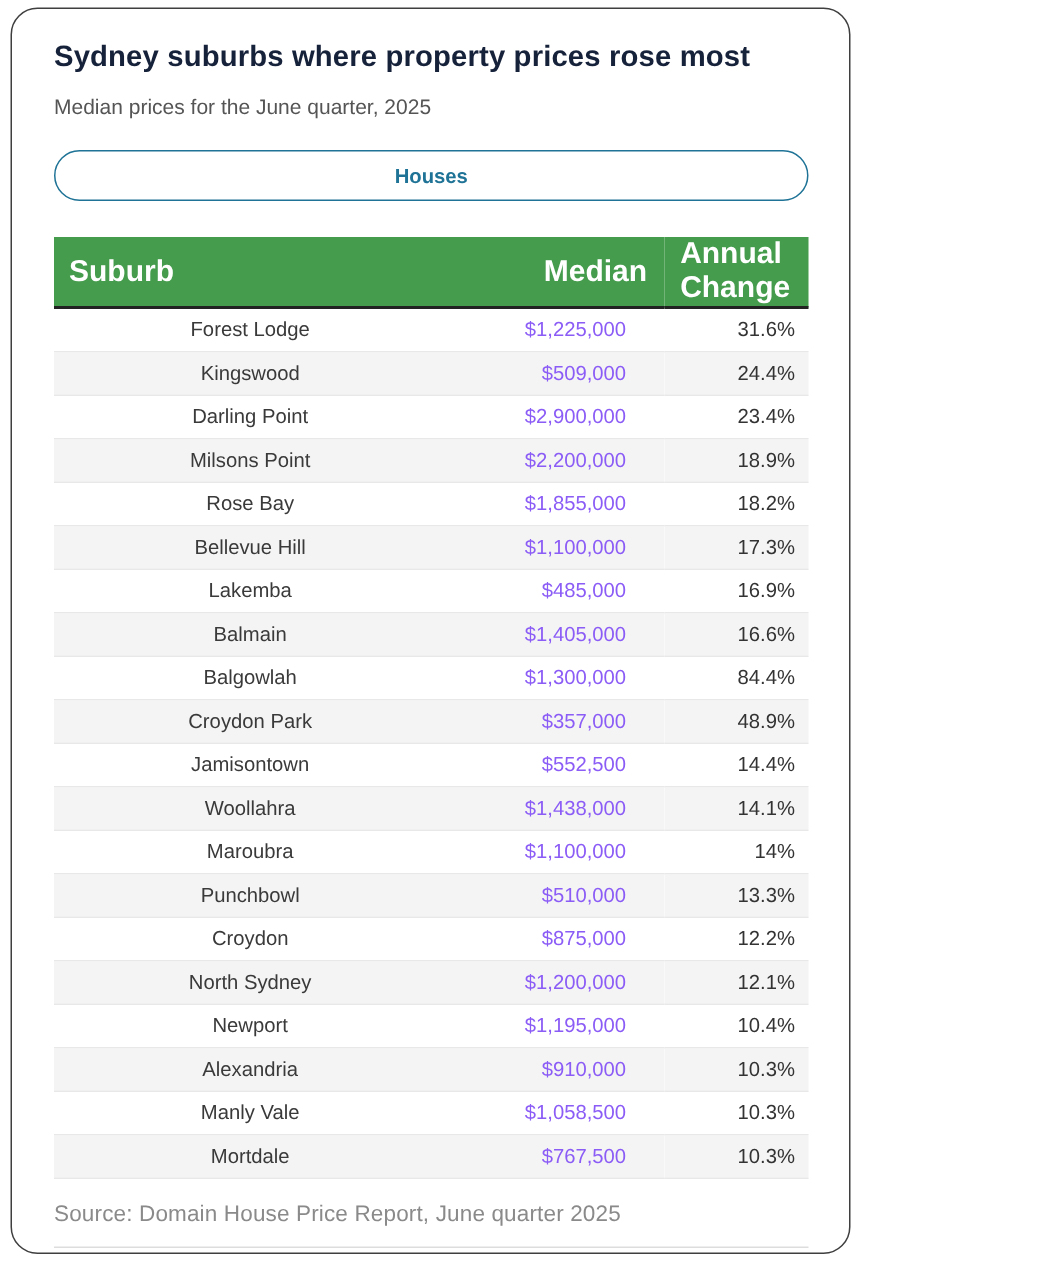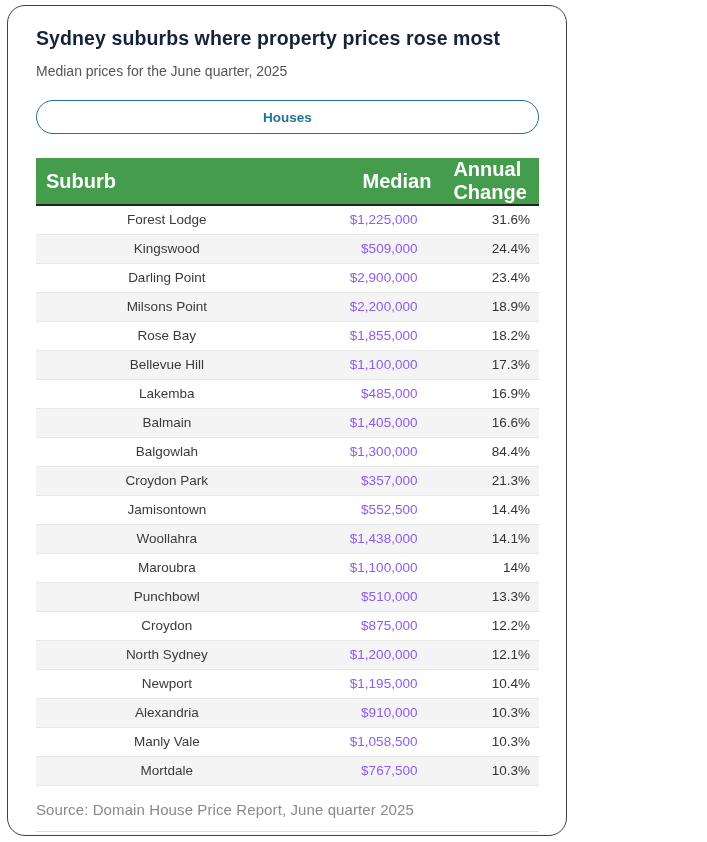--- a/index.html
+++ b/index.html
@@ -133,21 +133,21 @@
           <td>16.6%</td>
         </tr>
         <tr>
           <td>Balgowlah</td>
           <td>$1,300,000</td>
           <td>84.4%</td>
         </tr>
         <tr>
           <td>Croydon Park</td>
           <td>$357,000</td>
-          <td>21.3%</td>
+          <td>48.9%</td>
         </tr>
         <tr>
           <td>Jamisontown</td>
           <td>$552,500</td>
           <td>14.4%</td>
         </tr>
         <tr>
           <td>Woollahra</td>
           <td>$1,438,000</td>
           <td>14.1%</td>

